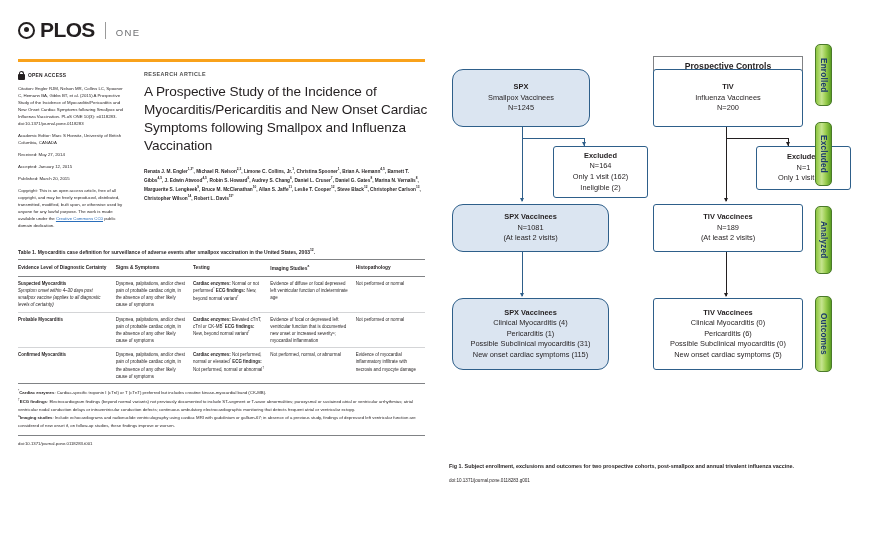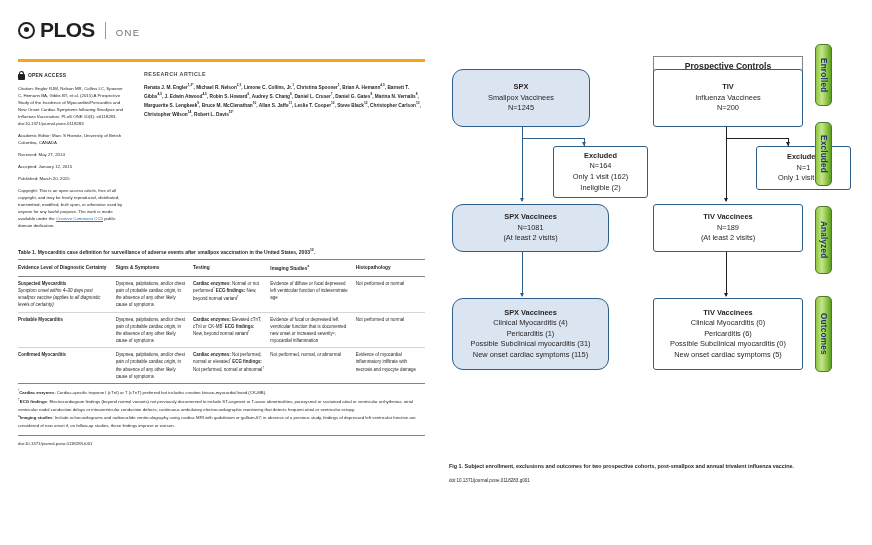--- a/index.html
+++ b/index.html
@@ -181,20 +181,21 @@
       <p class="meta-p">Received: May 27, 2014</p>
       <p class="meta-p">Accepted: January 12, 2015</p>
       <p class="meta-p">Published: March 20, 2015</p>
       <p class="meta-p">
         <span>Copyright: This is an open access article, free of all copyright, and may be freely reproduced, distributed, transmitted, modified, built upon, or otherwise used by anyone for any lawful purpose. The work is made available under the </span><a class="meta-link" href="#">Creative Commons CC0</a><span> public domain dedication.</span>
       </p>
     </div>
 
     <div class="col-main">
       <div class="art-type">RESEARCH ARTICLE</div>
+      <h1 class="art-title">A Prospective Study of the Incidence of Myocarditis/Pericarditis and New Onset Cardiac Symptoms following Smallpox and Influenza Vaccination</h1>
       <div class="authors"><span>Renata J. M. Engler</span><sup>1,2*</sup>, <span>Michael R. Nelson</span><sup>2,3</sup>, <span>Limone C. Collins, Jr.</span><sup>1</sup>, <span>Christina Spooner</span><sup>1</sup>, <span>Brian A. Hemann</span><sup>4,5</sup>, <span>Barnett T. Gibbs</span><sup>4,5</sup>, <span>J. Edwin Atwood</span><sup>4,5</sup>, <span>Robin S. Howard</span><sup>6</sup>, <span>Audrey S. Chang</span><sup>6</sup>, <span>Daniel L. Cruser</span><sup>7</sup>, <span>Daniel G. Gates</span><sup>8</sup>, <span>Marina N. Vernalis</span><sup>8</sup>, <span>Marguerite S. Lengkeek</span><sup>9</sup>, <span>Bruce M. McClenathan</span><sup>10</sup>, <span>Allan S. Jaffe</span><sup>11</sup>, <span>Leslie T. Cooper</span><sup>12</sup>, <span>Steve Black</span><sup>12</sup>, <span>Christopher Carlson</span><sup>13</sup>, <span>Christopher Wilson</span><sup>14</sup>, <span>Robert L. Davis</span><sup>15*</sup></div>
     </div>
   </div>
 
   <div class="table-wrap">
     <div class="table-cap">
       <span>Table 1. Myocarditis case definition for surveillance of adverse events after smallpox vaccination in the United States, 2003</span><sup>12</sup><span>.</span>
     </div>
 
     <table class="t1">

